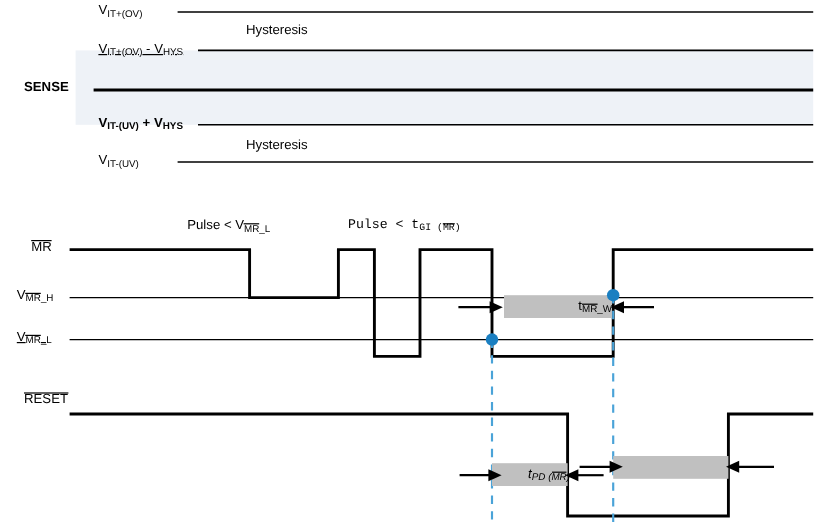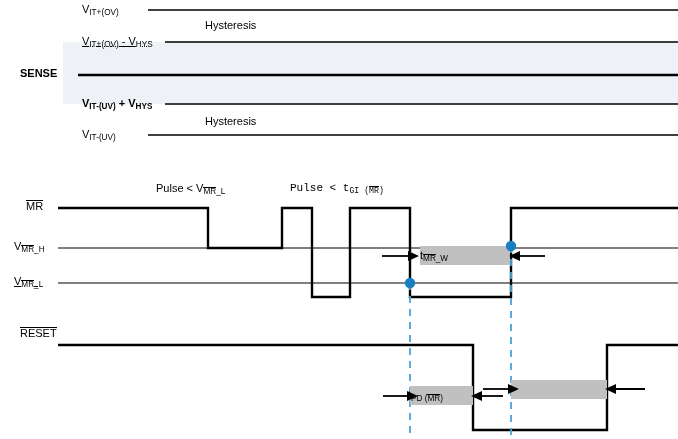--- a/index.html
+++ b/index.html
@@ -37,21 +37,21 @@
     font-size: 8.2px;
     line-height: 0;
     vertical-align: -0.22em;
   }
   .ovl {
     border-top: 1.2px solid #000;
     padding-top: 0px;
     display: inline-block;
     line-height: 1.05;
   }
-  .ctr   { text-align: left; }
+  .ctr   { text-align: right; }
 </style>
 </head>
 <body>
 
 <div id="diagram-root">
 
   <svg class="diagram-svg" viewBox="0 0 678 439">
 
     <rect x="63" y="42" width="615" height="62" fill="#eef2f7"></rect>
 
@@ -127,16 +127,16 @@
   <div class="lbl" style="left:14px; top:276px;text-decoration:underline;">V<sub><span class="ovl">MR</span>_L</sub></div>
 
   <div class="lbl" style="left:156px; top:183px;">Pulse &lt; V<sub><span class="ovl">MR</span>_L</sub></div>
 
   <div class="lbl" style="left:290px; top:183px;font-family:Liberation Mono, monospace;">Pulse &lt; t<sub>GI (<span class="ovl">MR</span>)</sub></div>
 
   <div class="lbl ctr" style="left:420px; top:250px; width:90px;">t<sub><span class="ovl">MR</span>_W</sub></div>
 
   <div class="lbl" style="left:20px; top:327px;"><span class="ovl">RESET</span></div>
 
-  <div class="lbl ctr" style="left:408px; top:390px; width:67px;">t<sub>PD (<span class="ovl">MR</span>)</sub></div>
+  <div class="lbl ctr" style="left:408px; top:390px; width:67px;font-style:italic;">t<sub>PD (<span class="ovl">MR</span>)</sub></div>
 
 
 </div>
 
 </body></html>

